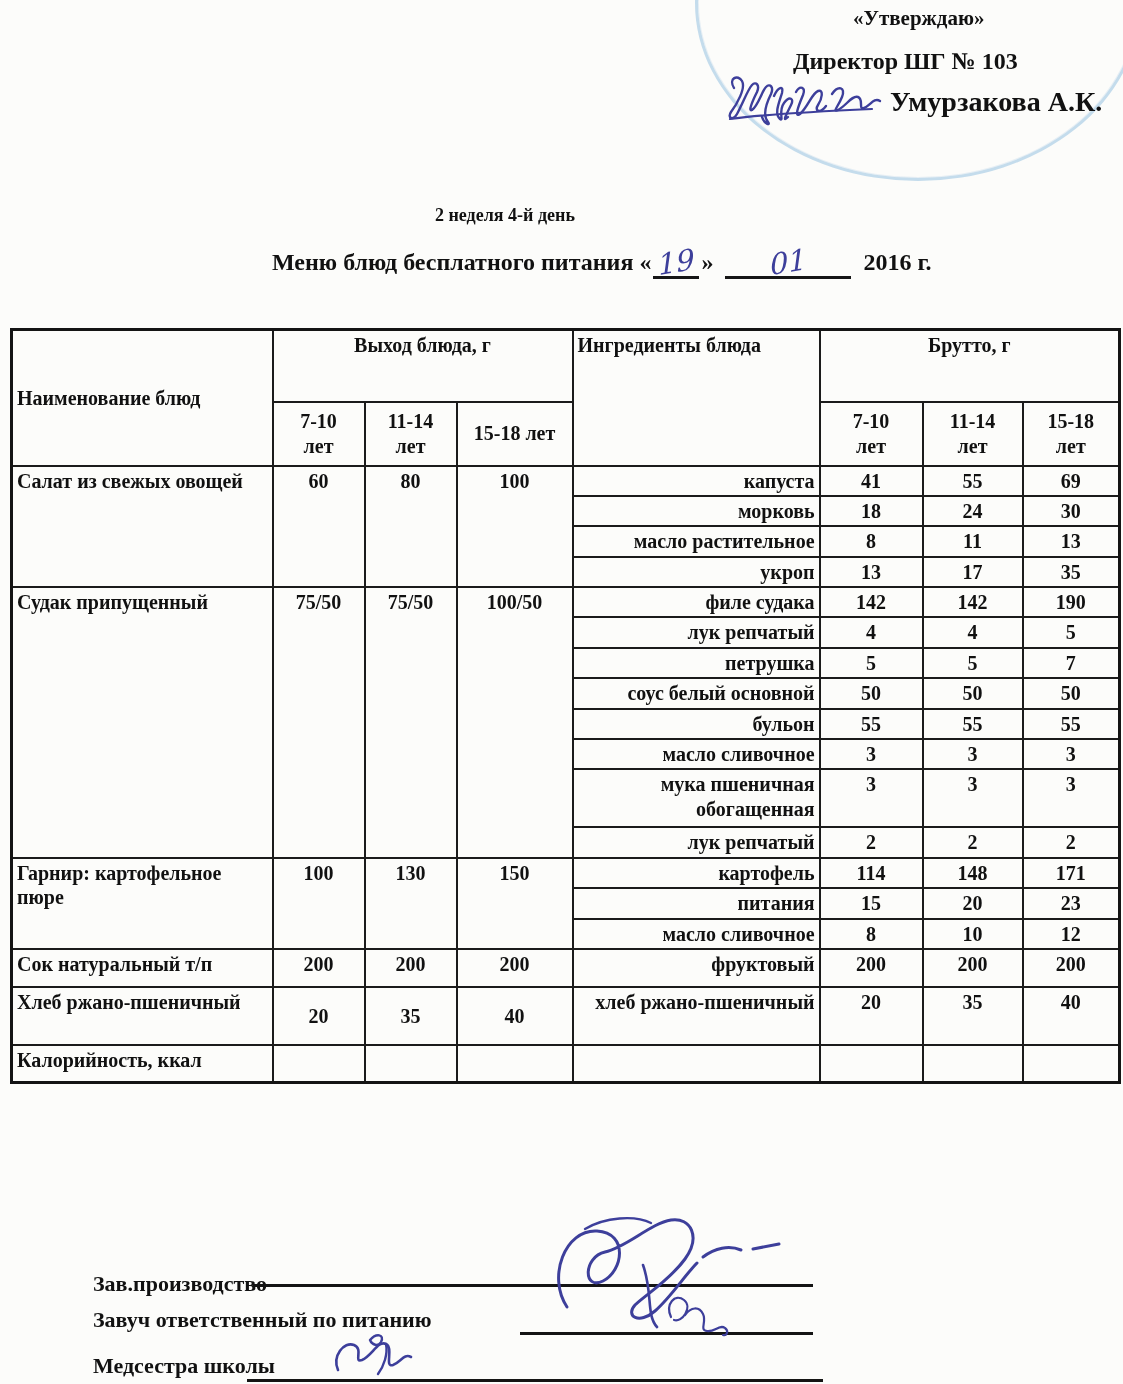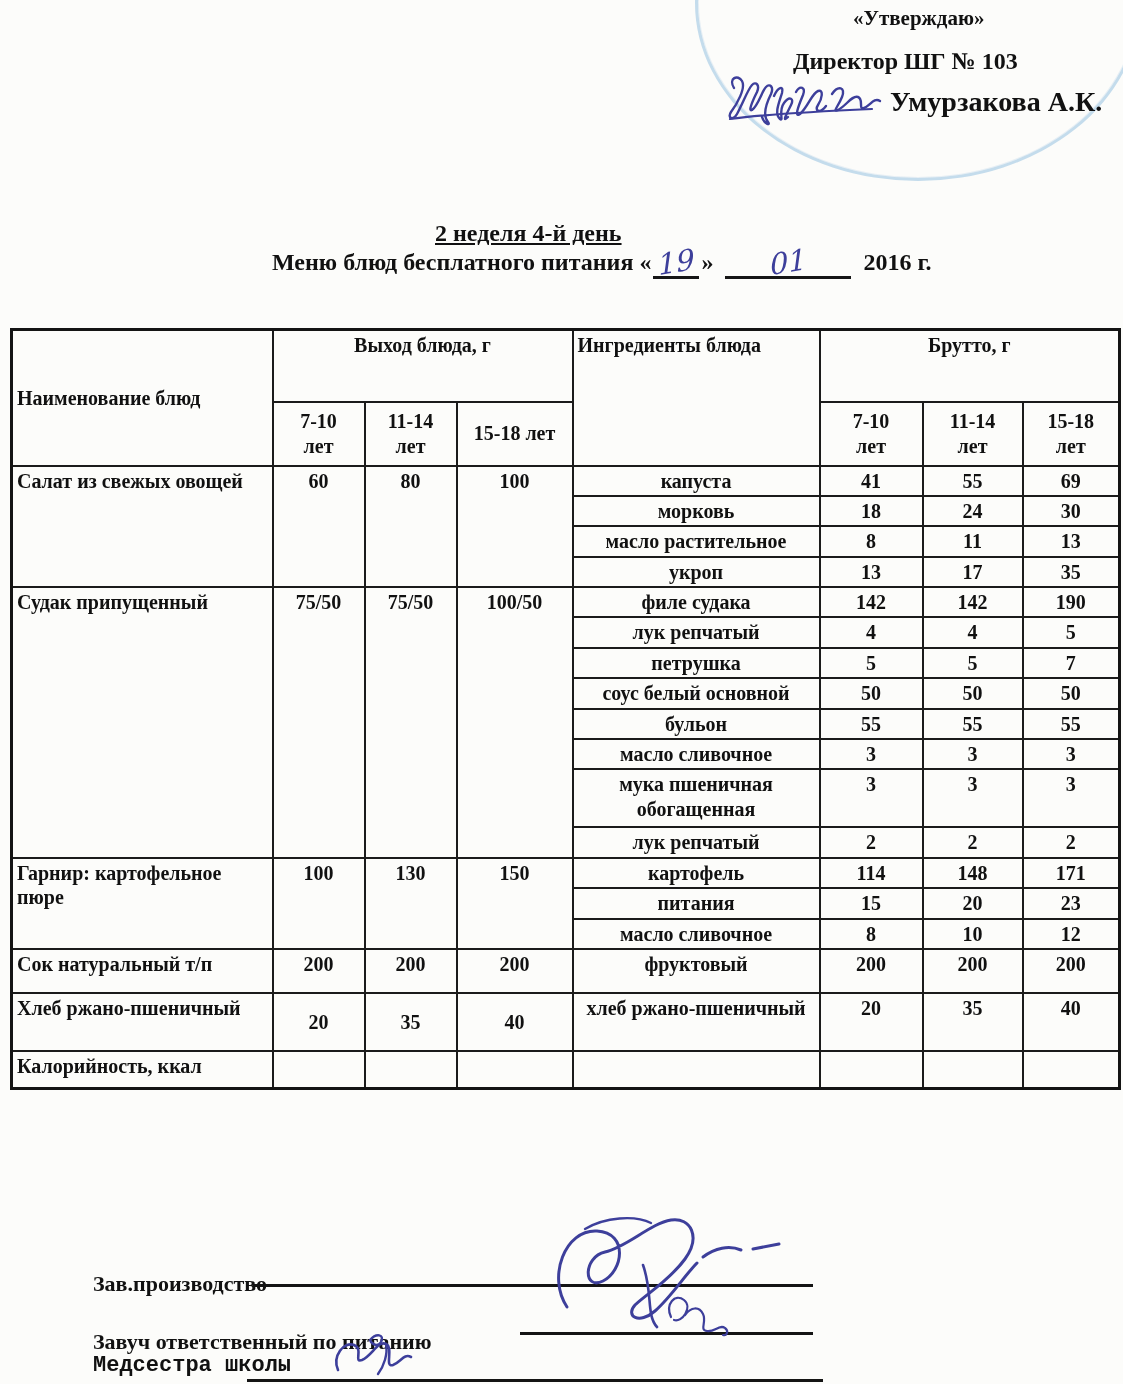--- a/index.html
+++ b/index.html
@@ -18,21 +18,21 @@
     box-shadow:inset 0 0 0 1px rgba(170,205,230,0.25);
   }
 
   
   .approve-label  { left:853px; top:6px;  font-size:21px; }
   .director-title { left:793px; top:48px; font-size:24px; }
   .director-name  { left:890px; top:86px; font-size:28px; }
   .director-sig   { left:722px; top:74px; }
 
   
-  .week-line { left:435px; top:220px; font-size:24px;text-decoration:underline; }
+  .week-line { left:435px; top:205px; font-size:18px; }
   .menu-line { left:272px; top:249px; font-size:24px; white-space:nowrap; }
   .blank {
     display:inline-block; border-bottom:3px solid #161616;
     text-align:center; position:relative; vertical-align:baseline;
   }
   .blank-day   { width:46px;  margin:0 2px; }
   .blank-month { width:126px; margin:0 12px; }
   .handwritten {
     display:inline-block; color:#3d3f9b; font-style:italic; font-weight:normal;
     font-family:"DejaVu Serif", serif; font-size:29px; line-height:20px;
@@ -48,21 +48,21 @@
     border:2px solid #1b1b1b; font-weight:bold; font-size:20px;
     line-height:1.22; padding:2px 4px; overflow:hidden;
   }
   table.menu { border:3px solid #141414; }
   th.h-group { font-size:21px; text-align:center; vertical-align:top; padding-top:8px; }
   th.h-dish  { font-size:21px; text-align:left; vertical-align:middle; padding-left:14px; }
   th.h-ingr  { font-size:21px; text-align:left; vertical-align:top; padding-top:8px; padding-left:14px; }
   th.h-age   { text-align:center; vertical-align:middle; }
   td.c-dish  { text-align:left; vertical-align:top; padding:3px 40px 3px 12px;margin-left:9px; }
   td.c-num   { text-align:center; vertical-align:top; padding-top:3px; }
-  td.c-ingr  { text-align:center; vertical-align:top; padding:3px 18px 3px 12px; }
+  td.c-ingr  { text-align:right; vertical-align:top; padding:3px 18px 3px 12px; }
 
   
   .sig-line-label { font-size:22px; }
   .sig-underline { position:absolute; height:3px; background:#141414; }
   svg.signature path { fill:none; stroke:#3d3f9b; stroke-linecap:round; stroke-linejoin:round; }
 </style>
 </head>
 <body>
 
 <div class="page">
@@ -208,21 +208,21 @@
           <td class="c-num">15</td>
           <td class="c-num">20</td>
           <td class="c-num">23</td>
         </tr>
         <tr style="height: 30px;">
           <td class="c-ingr">масло сливочное</td>
           <td class="c-num">8</td>
           <td class="c-num">10</td>
           <td class="c-num">12</td>
         </tr>
-        <tr style="height: 44px;">
+        <tr style="height: 38px;">
           <td class="c-dish" rowspan="1">Сок натуральный т/п</td>
           <td class="c-num" rowspan="1">200</td>
           <td class="c-num" rowspan="1">200</td>
           <td class="c-num" rowspan="1">200</td>
           <td class="c-ingr">фруктовый</td>
           <td class="c-num">200</td>
           <td class="c-num">200</td>
           <td class="c-num">200</td>
         </tr>
         <tr style="height: 58px;">
@@ -244,24 +244,24 @@
           <td class="c-num"></td>
           <td class="c-num"></td>
           <td class="c-num"></td>
         </tr>
       </tbody>
   </table>
 
   <div class="abs sig-line-label" style="left:93px; top:1259px;margin-top:12px;">Зав.производство</div>
   <div class="sig-underline" style="left:253px; top:1284px; width:560px;"></div>
 
-  <div class="abs sig-line-label" style="left:93px; top:1307px;margin-top:22px;">Завуч ответственный по питанию</div>
+  <div class="abs sig-line-label" style="left:93px; top:1307px;">Завуч ответственный по питанию</div>
   <div class="sig-underline" style="left:520px; top:1332px; width:293px;"></div>
 
-  <div class="abs sig-line-label" style="left:93px; top:1353px;font-family:Liberation Mono, monospace;">Медсестра школы</div>
+  <div class="abs sig-line-label" style="left:93px; top:1353px;">Медсестра школы</div>
   <div class="sig-underline" style="left:247px; top:1379px; width:576px;"></div>
 
   <svg class="abs signature" style="left:525px; top:1205px;" width="270" height="140" viewBox="0 0 270 140">
     <path stroke-width="3" d="M42,102 C22,72 40,24 72,26 C104,28 98,66 78,76 C58,86 58,52 80,47 C102,42 126,18 146,15 C166,12 176,32 160,54 C144,76 120,90 110,100 C100,111 114,120 130,106 C146,92 160,70 172,58"></path>
     <path stroke-width="3" d="M178,52 C190,43 204,40 216,45"></path>
     <path stroke-width="3" d="M228,44 L254,39"></path>
     <path stroke-width="2.6" d="M118,60 C128,88 121,110 132,122"></path>
     <path stroke-width="2.2" d="M146,112 C140,99 150,88 159,95 C168,102 157,118 149,115 M160,110 C166,102 174,101 178,109 C182,117 174,125 182,126 C190,127 195,119 200,123 C204,126 202,131 198,130"></path>
     <path stroke-width="2.4" d="M60,24 C80,12 110,10 126,18"></path>
   </svg>

